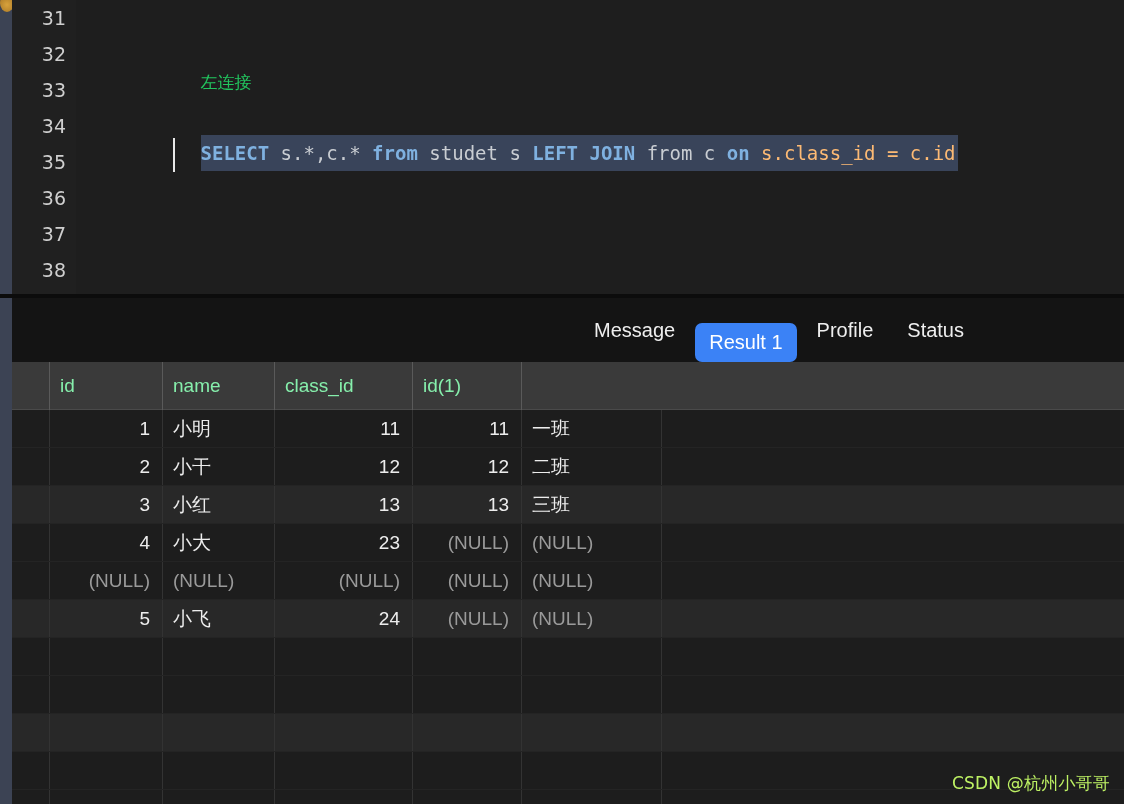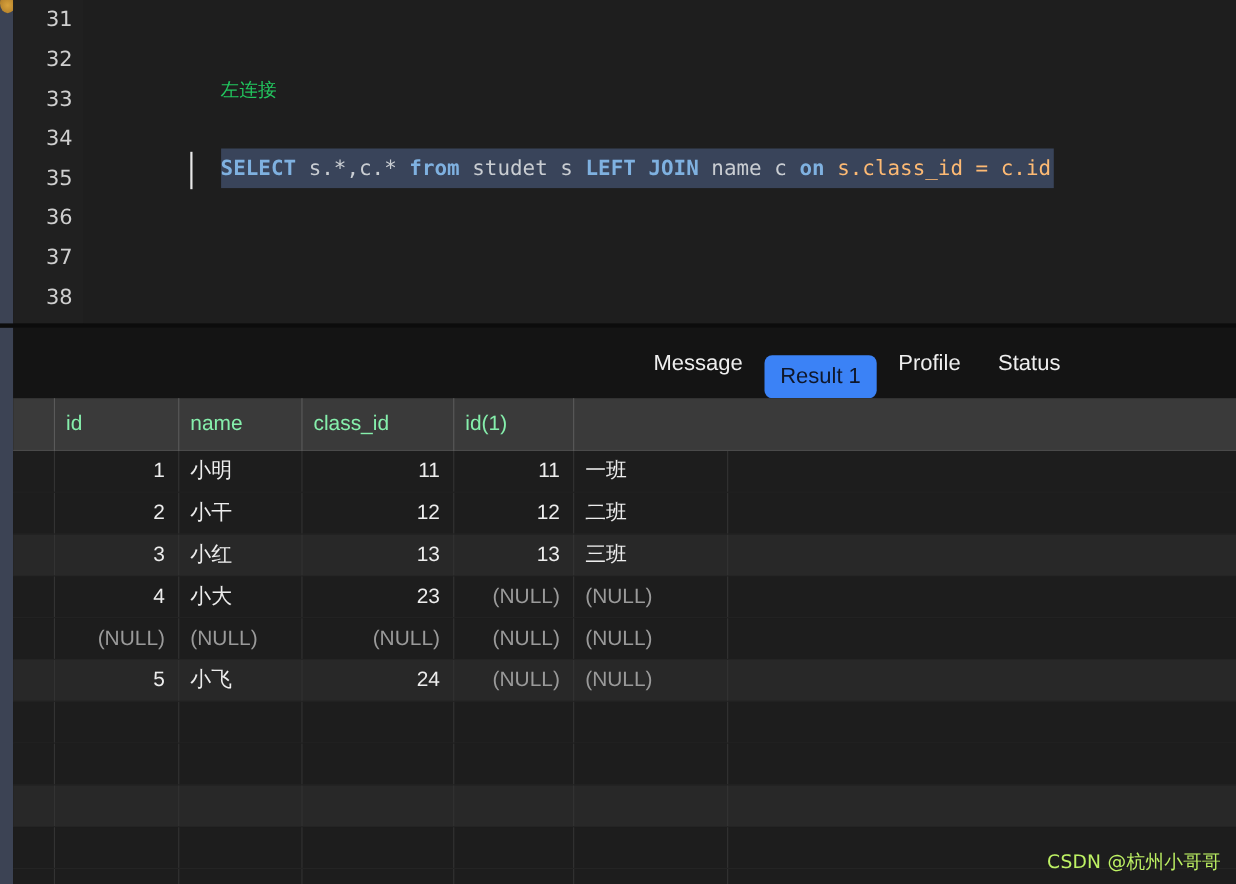--- a/index.html
+++ b/index.html
@@ -77,21 +77,21 @@
     background:#141414;
   }
   .tabs {
     position:absolute; right:146px; top:0; height:64px;
     display:flex; align-items:center; gap:6px;
   }
   .tab {
     font-size:20px; color:#efefef; padding:8px 14px;
     border-radius:7px; cursor:pointer; white-space:nowrap;
   }
-  .tab.active { background:#3b82f6; color:#0f172a;margin-top:25px; }
+  .tab.active { background:#3b82f6; color:#ffffff;margin-top:25px; }
 
   
   .grid {
     position:absolute; left:12px; top:362px; width:1112px; height:442px;
     background:#1b1b1b;
   }
   .grid-head {
     position:absolute; left:0; top:0; width:1112px; height:48px;
     background:#3a3a3a;
     border-bottom:1px solid #4a4a4a;
@@ -157,21 +157,21 @@
         <div class="ln" style="top: 144px;">35</div>
         <div class="ln" style="top: 180px;">36</div>
         <div class="ln" style="top: 216px;">37</div>
         <div class="ln" style="top: 252px;">38</div>
       </div>
     <div class="code-area">
       <div class="code-line" style="top:27px;">
         <span class="cn-comment">左连接</span>
       </div>
       <div class="code-line" style="top:99px;">
-        <span class="sel-line"><span class="kw">SELECT</span><span class="idf"> s.*,c.*</span><span class="kw"> from</span><span class="idf"> studet s</span><span class="kw"> LEFT JOIN</span><span class="idf"> name c</span><span class="kw"> on</span><span class="op"> s.class_id = c.id</span></span>
+        <span class="sel-line"><span class="kw">SELECT</span><span class="idf"> s.*,c.*</span><span class="kw"> from</span><span class="idf"> studet s</span><span class="kw"> LEFT JOIN</span><span class="idf"> from c</span><span class="kw"> on</span><span class="op"> s.class_id = c.id</span></span>
       </div>
       <div class="caret"></div>
     </div>
   </div>
 
   <div class="divider"></div>
 
   <div class="tabbar">
     <div class="tabs" id="tab-list">
         <div class="tab">Message</div>

